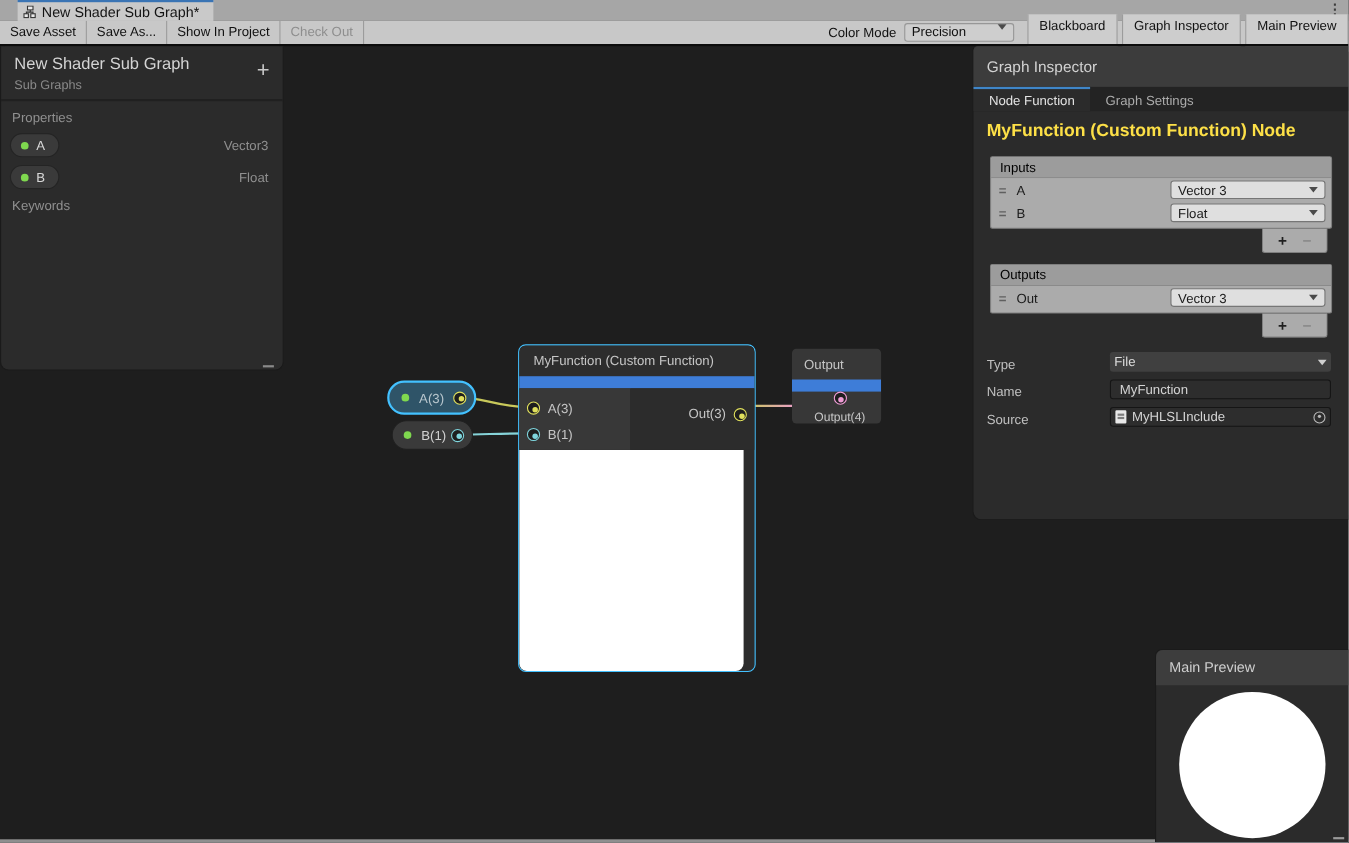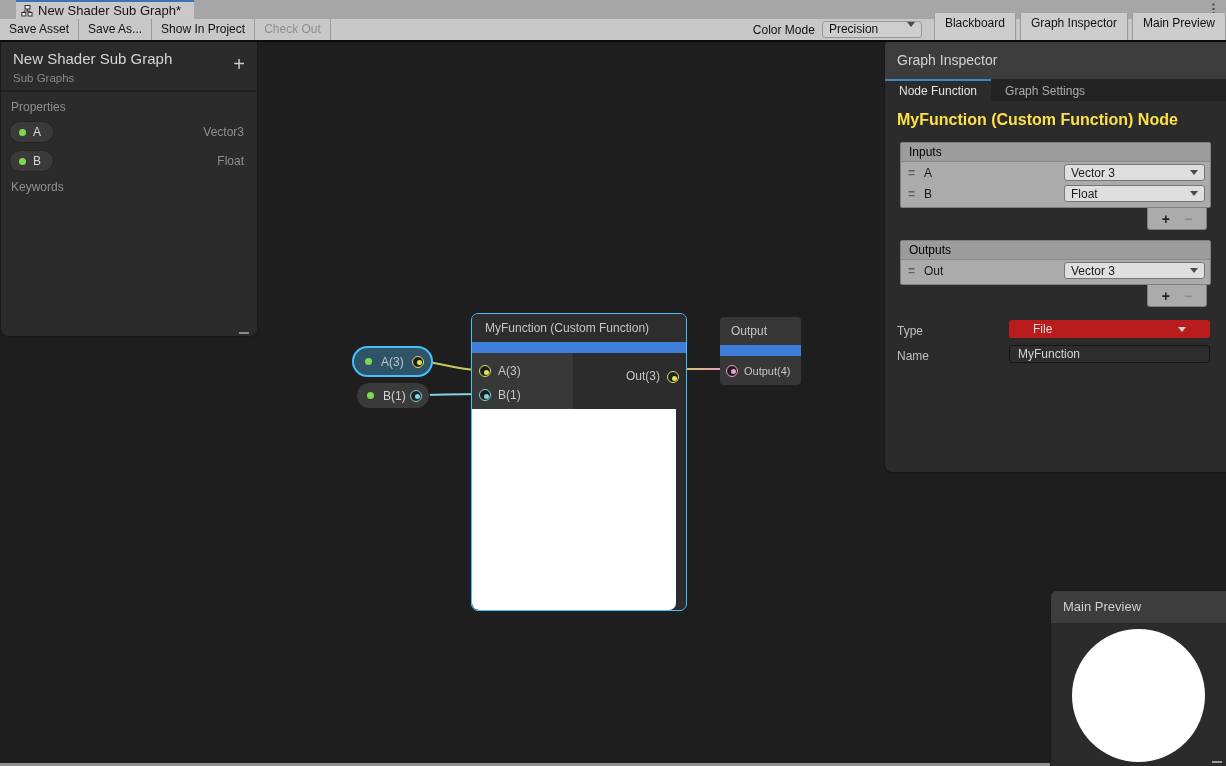--- a/index.html
+++ b/index.html
@@ -62,21 +62,21 @@
   .fn-out-col { flex:1; background:#2c2c2c; padding-top:6px; }
   .fn-prow { height:24px; display:flex; align-items:center; padding-left:7px; gap:7px; }
   .fn-orow { height:24px; display:flex; align-items:flex-end; justify-content:flex-end; padding-right:7px; gap:7px; }
   .fn-prow span, .fn-orow span { font-size:12px; color:#c6c6c6; }
   .fn-preview { height:203px; }
   .fn-preview-white { width:204px; height:201px; background:#ffffff; border-radius:0 0 7px 7px; }
 
   .outnode { position:absolute; left:720px; top:317px; width:81px; height:68px; background:#373737;
              border-radius:4px; overflow:hidden; z-index:2; }
   .out-header { height:28px; line-height:28px; padding-left:11px; font-size:12px; color:#c6c6c6;border-radius:10px; }
-  .out-row { height:29px; display:flex; align-items:center; padding-left:6px; gap:6px; }
+  .out-row { height:29px; display:flex; align-items:center; padding-left:6px; gap:6px;flex-direction:column; }
   .out-row span { font-size:11px; color:#c6c6c6; }
 
   
   .blackboard { position:absolute; left:0; top:42px; width:258px; height:295px; background:#2b2b2b;
                 border:1px solid #1a1a1a; border-top:none; border-radius:0 0 8px 8px; z-index:3; }
   .bb-header { position:relative; height:50px; border-bottom:2px solid #202020; padding:8px 12px 0 12px; }
   .bb-title { font-size:15px; color:#d4d4d4; }
   .bb-sub { font-size:11.5px; color:#8a8a8a; margin-top:5px; }
   .bb-add { position:absolute; right:12px; top:12px; font-size:20px; color:#c8c8c8; line-height:20px; }
   .bb-section { font-size:12px; color:#909090; margin:8px 0 4px 10px; }
@@ -109,21 +109,21 @@
            border-radius:3px; display:flex; align-items:center; padding:0 6px; }
   .udrop span { flex:1; font-size:12px; color:#1a1a1a; }
   .ulist-pad { height:3px; }
   .ufooter { margin:0 19px 0 auto; width:60px; height:22px; background:#ababab; border:1px solid #7f7f7f;
              border-top:none; border-radius:0 0 3px 3px; display:flex; align-items:center; justify-content:center; gap:14px; }
   .uplus { font-size:14px; font-weight:bold; color:#1f1f1f; line-height:14px; }
   .uminus { font-size:14px; font-weight:bold; color:#8a8a8a; line-height:14px; }
 
   .gi-field { display:flex; align-items:flex-end; margin:7px 16px 0 12px;gap:28px; }
   .gi-field-label { width:84px; font-size:12px; color:#c0c0c0; }
-  .gi-drop { flex:1; height:18px; background:#b91c1c; border-radius:3px; display:flex; align-items:center; padding:0 24px; }
+  .gi-drop { flex:1; height:18px; background:#404040; border-radius:3px; display:flex; align-items:center; padding:0 4px; }
   .gi-drop span { flex:1; font-size:12px; color:#dcdcdc; }
   .arr-dn-light { width:0; height:0; border-left:4px solid transparent; border-right:4px solid transparent; border-top:5px solid #cfcfcf; }
   .gi-input { flex:1; height:18px; background:#2d2d2d; border:1px solid #151515; border-radius:3px;
               font-size:12px; color:#d4d4d4; padding:0 8px; font-family:"Liberation Sans", sans-serif; }
   .gi-object { flex:1; height:18px; background:#2d2d2d; border:1px solid #151515; border-radius:3px;
                display:flex; align-items:center; padding:0 4px; gap:5px; }
   .gi-object span { flex:1; font-size:12px; color:#d4d4d4; }
   .fileicon { width:10px; height:12px; background:#e8e8e8; border-radius:1px; position:relative; flex:none; }
   .fileicon::after { content:""; position:absolute; left:2px; top:3px; width:6px; height:1.5px;
                      background:#7c7c7c; box-shadow:0 3px 0 #7c7c7c; }
@@ -319,20 +319,28 @@
       <span class="gi-field-label">Type</span>
       <div class="gi-drop">
         <span>File</span>
         <div class="arr-dn-light"></div>
       </div>
     </div>
     <div class="gi-field">
       <span class="gi-field-label">Name</span>
       <input class="gi-input" type="text" value="MyFunction" style="">
     </div>
+    <div class="gi-field">
+      <span class="gi-field-label">Source</span>
+      <div class="gi-object">
+        <div class="fileicon"></div>
+        <span>MyHLSLInclude</span>
+        <div class="picker"></div>
+      </div>
+    </div>
   </div>
 
   <div class="mainpreview">
     <div class="mp-header">Main Preview</div>
     <div class="mp-body">
       <div class="mp-sphere"></div>
     </div>
     <div class="mp-resize"></div>
   </div>
 

